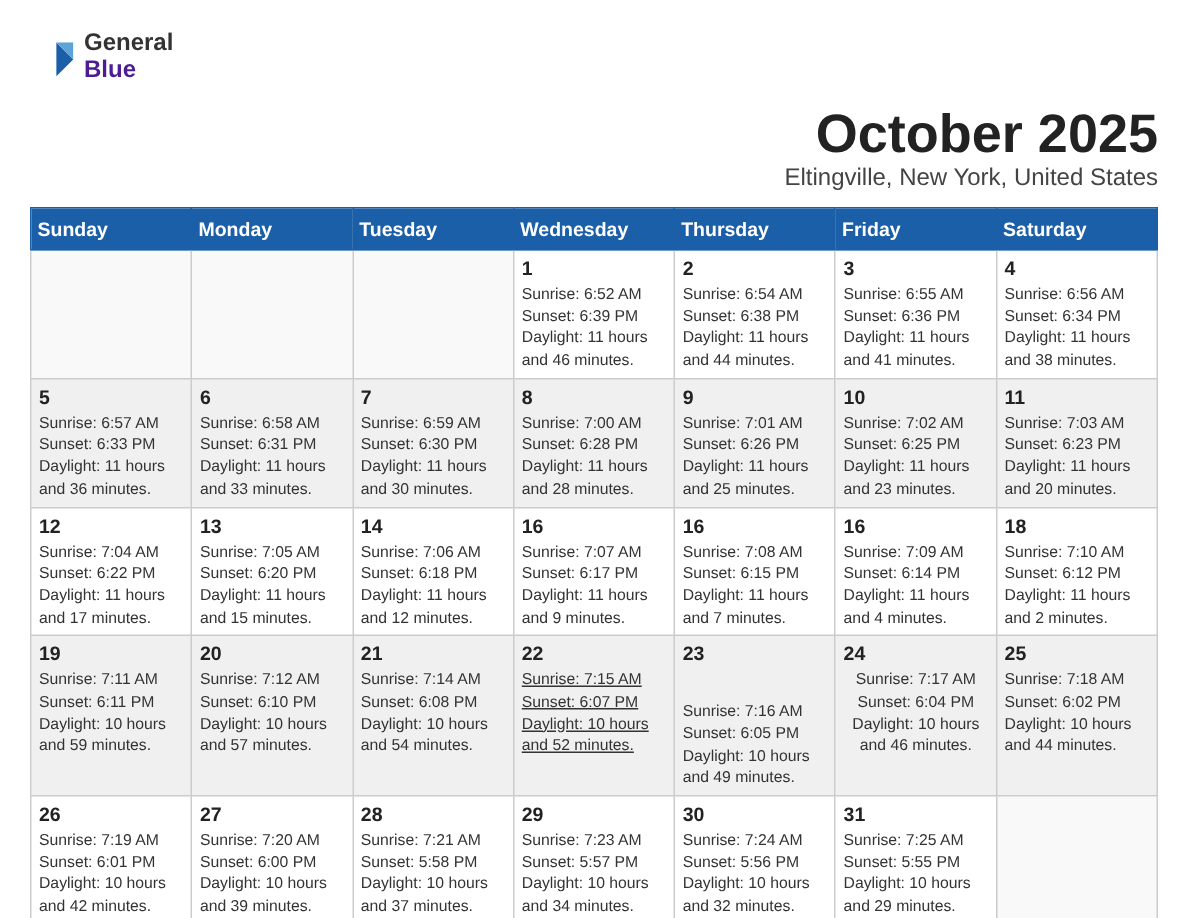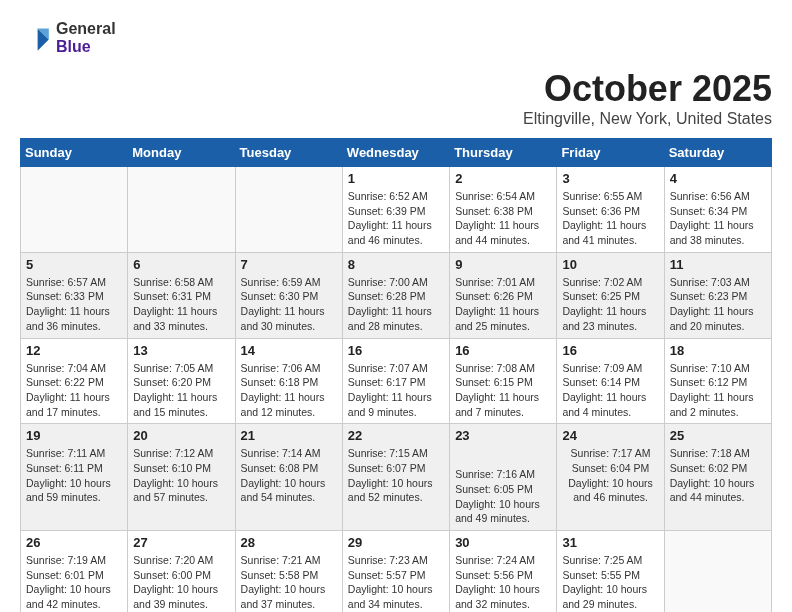--- a/index.html
+++ b/index.html
@@ -280,21 +280,21 @@
         </td>
         <td>
           <div class="day-number">21</div>
           <div class="day-info" style="white-space: pre-line;">Sunrise: 7:14 AM
 Sunset: 6:08 PM
 Daylight: 10 hours
 and 54 minutes.</div>
         </td>
         <td>
           <div class="day-number">22</div>
-          <div class="day-info" style="white-space: pre-line;">Sunrise: 7:15 AM
+          <div class="day-info" style="white-space: pre-line; text-decoration: underline;">Sunrise: 7:15 AM
 Sunset: 6:07 PM
 Daylight: 10 hours
 and 52 minutes.</div>
         </td>
         <td>
           <div class="day-number">23</div>
           <div class="day-info" style="white-space: pre-line; margin-top: 24px;">Sunrise: 7:16 AM
 Sunset: 6:05 PM
 Daylight: 10 hours
 and 49 minutes.</div>

